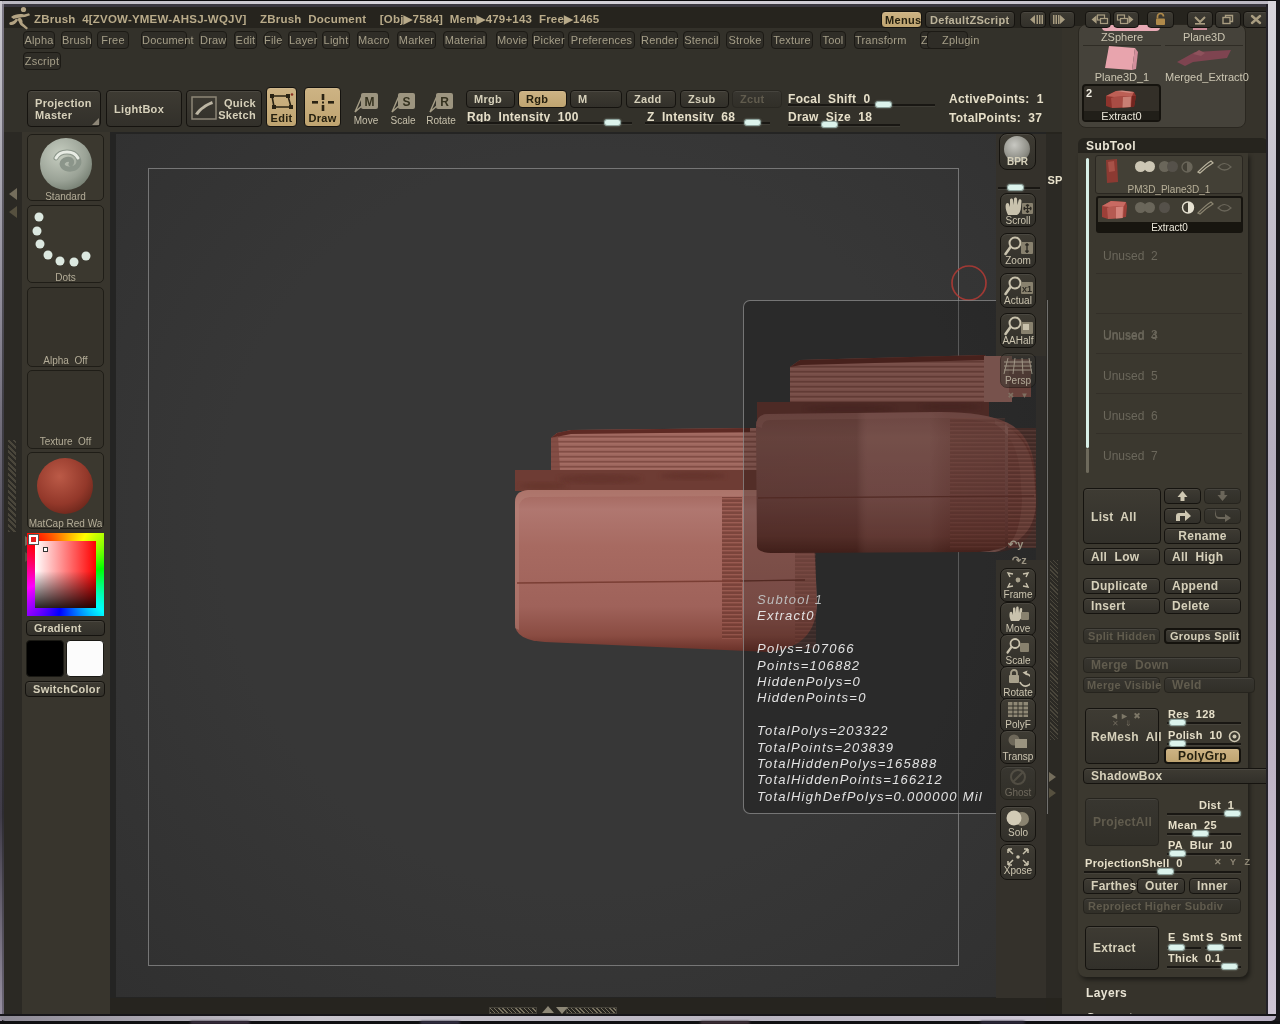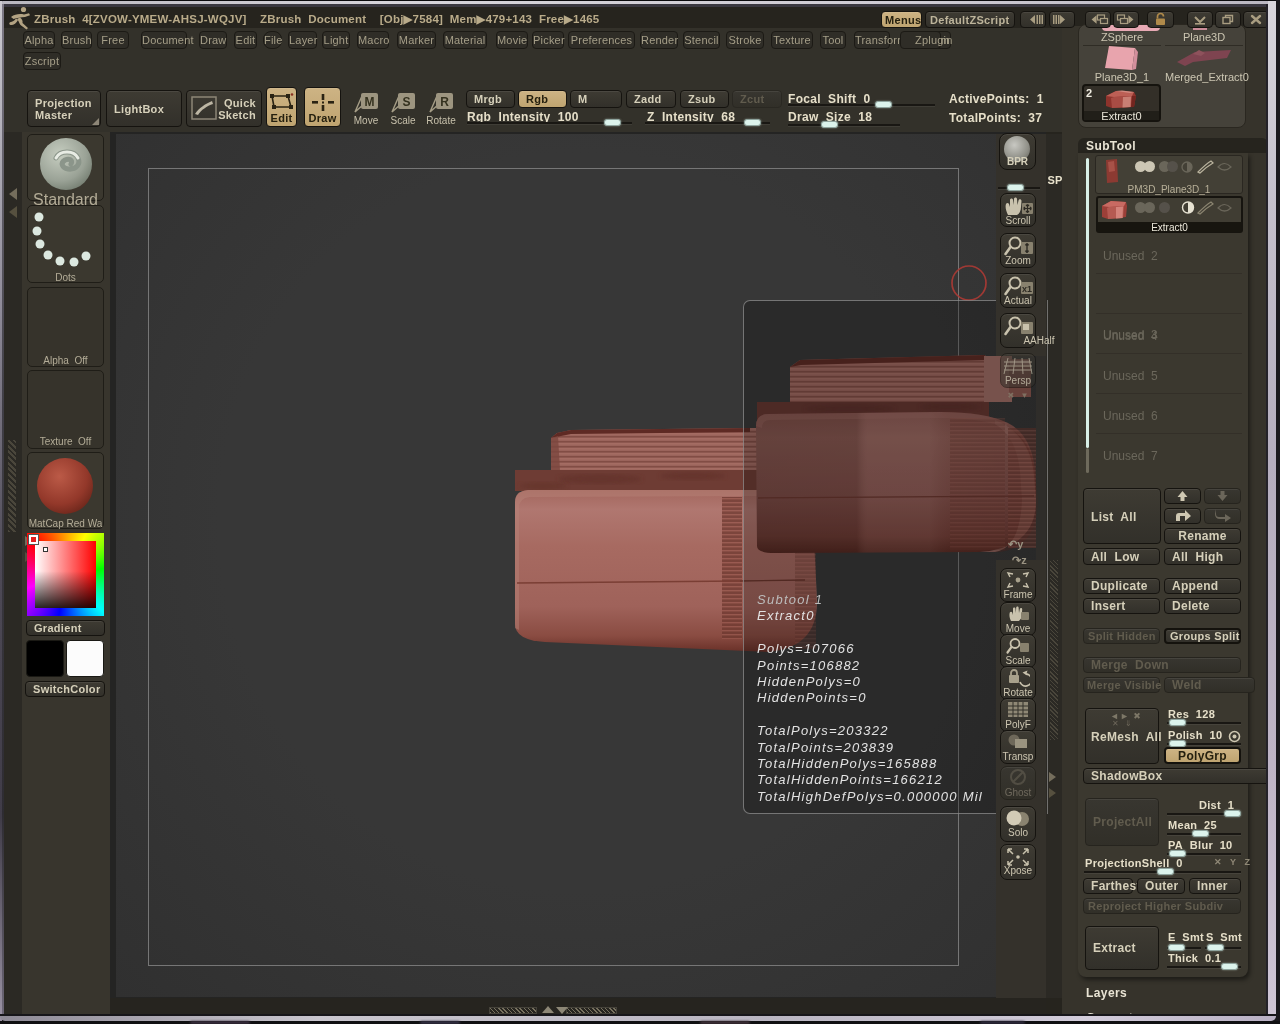--- a/index.html
+++ b/index.html
@@ -106,21 +106,21 @@
   <div class="menu-btn" style="left:496px;top:31px;width:32px;">Movie</div>
   <div class="menu-btn" style="left:532px;top:31px;width:32px;">Picker</div>
   <div class="menu-btn" style="left:568px;top:31px;width:67px;">Preferences</div>
   <div class="menu-btn" style="left:640px;top:31px;width:38px;">Render</div>
   <div class="menu-btn" style="left:683px;top:31px;width:37px;">Stencil</div>
   <div class="menu-btn" style="left:726px;top:31px;width:38px;">Stroke</div>
   <div class="menu-btn" style="left:771px;top:31px;width:42px;">Texture</div>
   <div class="menu-btn" style="left:820px;top:31px;width:26px;">Tool</div>
   <div class="menu-btn" style="left:854px;top:31px;width:36px;text-align:right;">Transform</div>
   <div class="menu-btn" style="left:920px;top:31px;width:31px;">Zoom</div>
-  <div class="menu-btn" style="left:900px;top:31px;width:41px;padding-left:14px;">Zplugin</div>
+  <div class="menu-btn" style="left:927px;top:31px;width:41px;padding-left:14px;">Zplugin</div>
   <div class="menu-btn" style="left:23px;top:52px;width:38px;">Zscript</div>
 </div>
 <div id="shelf">
   <div class="abs" style="left:22px;top:70px;width:1020px;height:62px;background:#33312a;"></div>
   <div class="btn" style="left:27px;top:90px;width:74px;height:37px;">
         <span style="top:6px;transform:none;line-height:12px;">Projection<br>Master</span>
       </div>
   <div class="abs" style="left:92px;top:118px;width:0;height:0;border-left:7px solid transparent;border-bottom:7px solid #8d8677;"></div>
   <div class="btn" style="left:106px;top:90px;width:76px;height:37px;">
         <span>LightBox</span>
@@ -218,21 +218,21 @@
   <div class="abs" style="left:8px;top:440px;width:8px;height:92px;background:repeating-linear-gradient(45deg,#4a463b 0 2px,#2b2924 2px 4px);"></div>
   <div class="abs" style="left:25px;top:536px;width:0;height:0;border-top:5px solid transparent;border-bottom:5px solid transparent;border-left:7px solid #746d5c;"></div>
   <div class="abs" style="left:25px;top:552px;width:0;height:0;border-top:5px solid transparent;border-bottom:5px solid transparent;border-left:7px solid #56503f;"></div>
 
   <div class="abs" style="left:27px;top:134px;width:77px;height:67px;background:#3b382f;border:1px solid #1f1d17;border-radius:5px;"></div>
   <div class="abs" style="left:40px;top:138px;width:52px;height:52px;border-radius:50%;background:radial-gradient(circle at 38% 32%,#c6cdc0,#9aa296 55%,#667063 90%);"></div>
   <svg class="abs" style="left:40px;top:138px;" width="52" height="52" viewBox="0 0 52 52">
     <path d="M16 20 C20 12 34 12 38 20 C41 26 36 32 28 31 C22 30 20 25 25 22 C29 20 33 22 31 26" fill="none" stroke="#8b958a" stroke-width="5" stroke-linecap="round"></path>
     <path d="M16 20 C20 12 34 12 38 20" fill="none" stroke="#e8ece4" stroke-width="3" stroke-linecap="round"></path>
   </svg>
-  <div class="lbl" style="left:27px;top:191px;width:77px;text-align:center;font-size:16px;color:#b3ac97;">Standard</div>
+  <div class="lbl" style="left:27px;top:191px;width:77px;text-align:center;font-size:10px;color:#b3ac97;">Standard</div>
 
   <div class="abs" style="left:27px;top:205px;width:77px;height:78px;background:#3b382f;border:1px solid #1f1d17;border-radius:5px;"></div>
   <svg class="abs" style="left:27px;top:205px;" width="77" height="78" viewBox="0 0 77 78">
     <g fill="#dce8e0">
           <circle cx="12" cy="12" r="4.5"></circle>
           <circle cx="10" cy="26" r="4.5"></circle>
           <circle cx="13" cy="39" r="4.5"></circle>
           <circle cx="21" cy="50" r="4.5"></circle>
           <circle cx="33" cy="56" r="4.5"></circle>
           <circle cx="47" cy="57" r="4.5"></circle>
@@ -400,21 +400,21 @@
   </svg>
   <div class="lbl" style="left:1000px;top:295px;width:36px;text-align:center;font-size:10px;color:#ccc5b0;">Actual</div>
 
   <div class="btn" style="left:1000px;top:313px;width:36px;height:35px;border-radius:7px;"></div>
   <svg class="abs" style="left:1003px;top:316px;" width="31" height="21" viewBox="0 0 31 21">
     <circle cx="12" cy="7" r="5.5" fill="none" stroke="#c9c2ad" stroke-width="2"></circle>
     <path d="M7.5 11 L2.5 18" stroke="#c9c2ad" stroke-width="2.6" stroke-linecap="round"></path>
     <rect x="18" y="6" width="12" height="12" rx="1" fill="#88816e"></rect>
     <rect x="20" y="8" width="6" height="6" fill="#c9c2ad"></rect>
   </svg>
-  <div class="lbl" style="left:1000px;top:335px;width:36px;text-align:center;font-size:10px;color:#ccc5b0;margin-left:21px;">AAHalf</div>
+  <div class="lbl" style="left:1000px;top:335px;width:36px;text-align:center;font-size:10px;color:#ccc5b0;">AAHalf</div>
 
   <div class="btn" style="left:1000px;top:353px;width:36px;height:35px;border-radius:7px;opacity:.55;"></div>
   <svg class="abs" style="left:1002px;top:356px;opacity:.7;" width="32" height="20" viewBox="0 0 32 20">
     <path d="M2 6 L30 6 M2 10 L30 10 M6 2 L2 18 M13 2 L11 18 M20 2 L21 18 M27 2 L30 18 M2 14 L30 14" stroke="#bdb6a2" stroke-width="1" fill="none"></path>
   </svg>
   <div class="lbl" style="left:1000px;top:375px;width:36px;text-align:center;font-size:10px;color:#ccc5b0;opacity:.8;">Persp</div>
   <div class="lbl" style="left:1002px;top:391px;width:34px;text-align:center;font-size:8px;color:#8a8472;opacity:.7;letter-spacing:2px;">✖&nbsp;▼</div>
 
   <div class="lbl" style="left:1008px;top:538px;font-size:11px;color:#9a9382;font-weight:bold;">↶y</div>
   <div class="lbl" style="left:1012px;top:554px;font-size:11px;color:#9a9382;font-weight:bold;">↷z</div>

